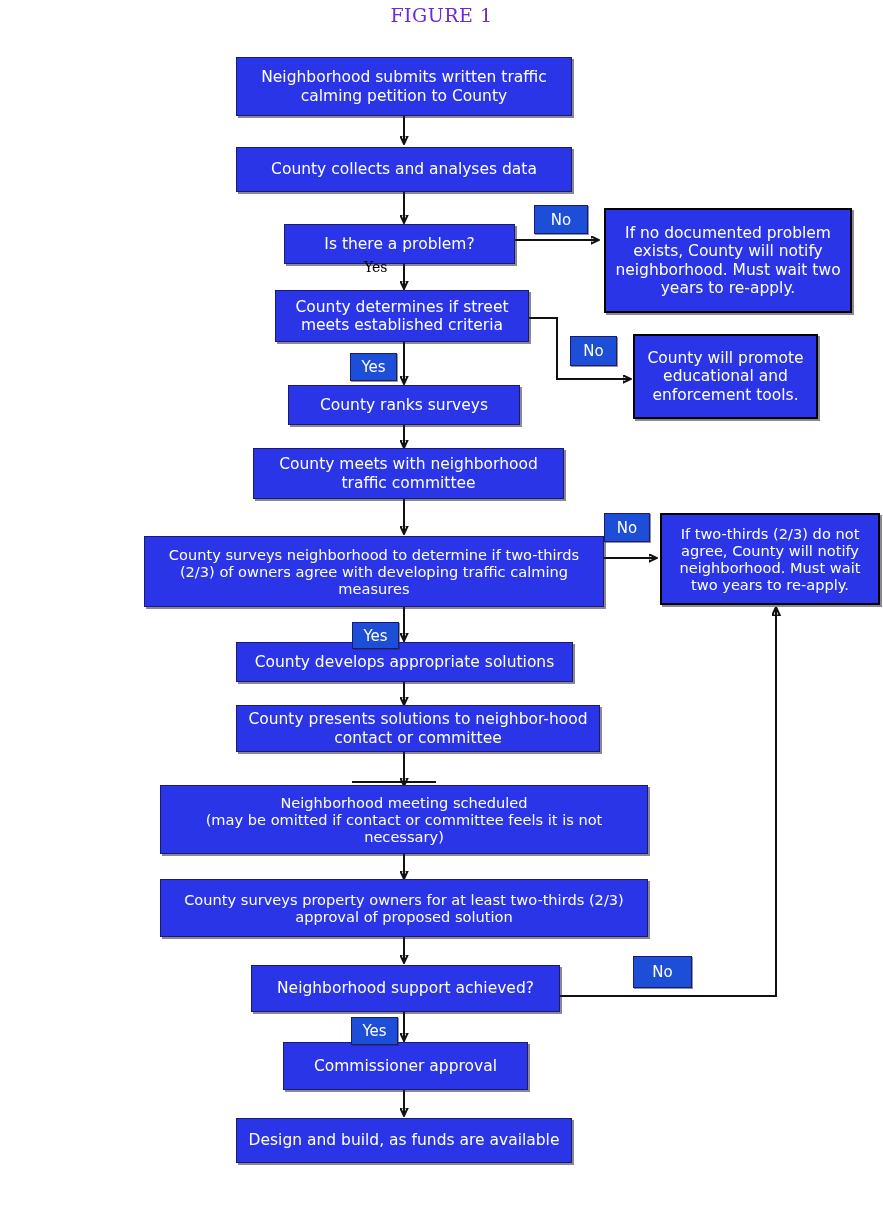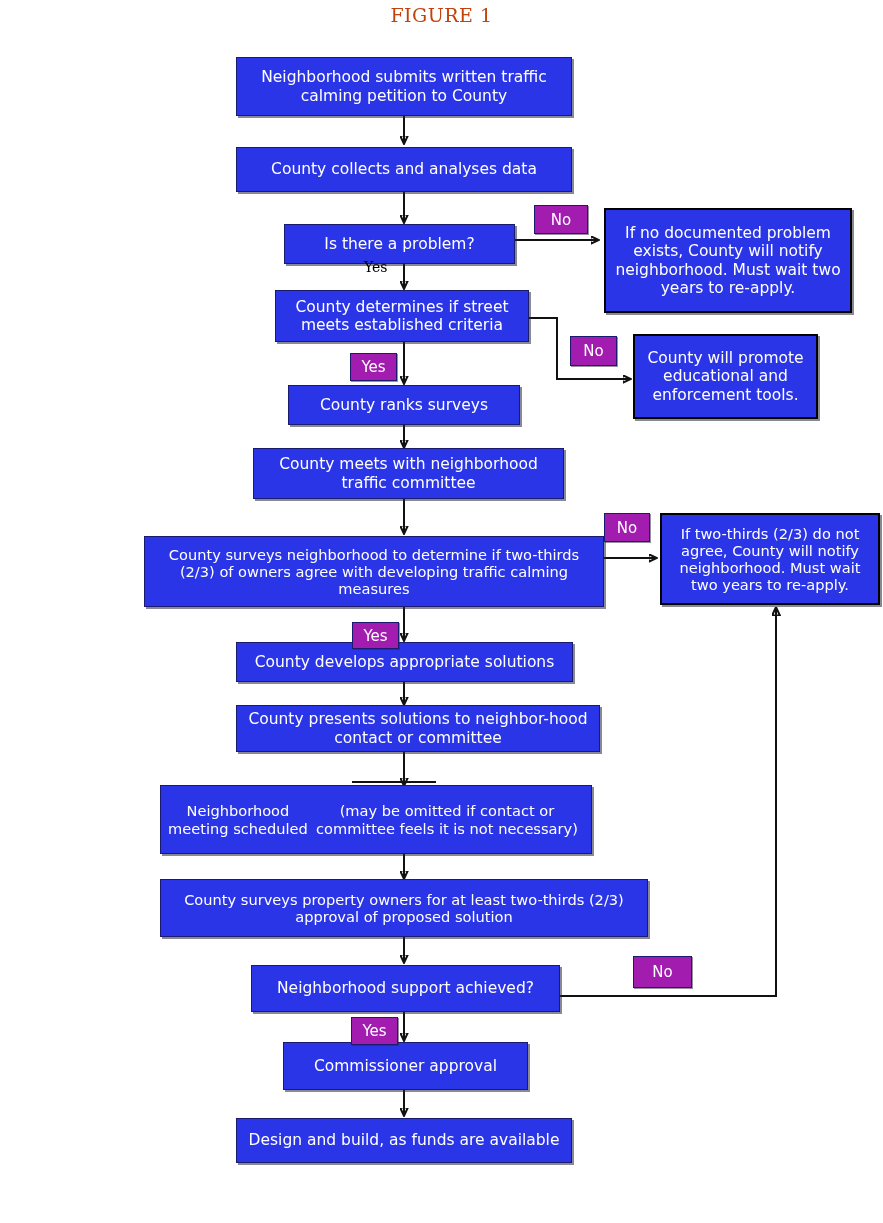--- a/index.html
+++ b/index.html
@@ -6,42 +6,42 @@
   body{
     width:883px;height:1223px;background:#ffffff;
     font-family:"DejaVu Sans","Liberation Sans",sans-serif;
     position:relative;overflow:hidden;
   }
   #canvas{position:absolute;left:0;top:0;width:883px;height:1223px;}
 
   .fig-title{
     position:absolute;left:0;top:4px;width:883px;text-align:center;
     font-family:"DejaVu Serif","Liberation Serif",serif;
-    font-size:19px;font-variant:small-caps;letter-spacing:.5px;color:#c2410c;
+    font-size:19px;font-variant:small-caps;letter-spacing:.5px;color:#6d28d9;
   }
 
   
   .box{
     position:absolute;box-sizing:border-box;
     background:#2b35e8;color:#ffffff;
     border:1px solid #1a1a6e;
     display:flex;align-items:center;justify-content:center;
     text-align:center;line-height:1.18;
     font-size:15.5px;
     padding:19px 6px;
     box-shadow:2px 2px 0 rgba(40,40,60,.55);
     z-index:3;
   }
   .box.outcome{border:2px solid #000000;}
   .box.tight{font-size:14.6px;}
 
   
   .label-box{
     position:absolute;box-sizing:border-box;
-    background:#a21caf;color:#ffffff;border:1px solid #1a1a6e;
+    background:#1d4ed8;color:#ffffff;border:1px solid #1a1a6e;
     display:flex;align-items:center;justify-content:center;
     font-size:15px;z-index:6;
     box-shadow:1px 1px 0 rgba(40,40,60,.5);
   }
   .label-plain{
     position:absolute;color:#000;background:transparent;
     font-family:"DejaVu Serif","Liberation Serif",serif;
     font-size:14px;z-index:6;
   }
 
@@ -97,21 +97,21 @@
   <div class="box" style="left:288px;top:385px;width:232px;height:34px;">County ranks surveys</div>
 
   <div class="box" style="left:253px;top:448px;width:311px;height:51px;">County meets with neighborhood traffic committee</div>
 
   <div class="box tight" style="left:144px;top:536px;width:460px;height:71px;">County surveys neighborhood to determine if two-thirds (2/3) of owners agree with developing traffic calming measures</div>
 
   <div class="box" style="left:236px;top:642px;width:337px;height:37px;">County develops appropriate solutions</div>
 
   <div class="box" style="left:236px;top:705px;width:364px;height:47px;">County presents solutions to neighbor-hood contact or committee</div>
 
-  <div class="box tight" style="left:160px;top:785px;width:432px;height:69px;flex-direction:row;">
+  <div class="box tight" style="left:160px;top:785px;width:488px;height:69px;flex-direction:column;">
     <span>Neighborhood meeting scheduled</span>
     <span>(may be omitted if contact or committee feels it is not necessary)</span>
   </div>
 
   <div class="box tight" style="left:160px;top:879px;width:488px;height:58px;">County surveys property owners for at least two-thirds (2/3) approval of proposed solution</div>
 
   <div class="box" style="left:251px;top:965px;width:309px;height:47px;">Neighborhood support achieved?</div>
 
   <div class="box" style="left:283px;top:1042px;width:245px;height:48px;">Commissioner approval</div>
 

